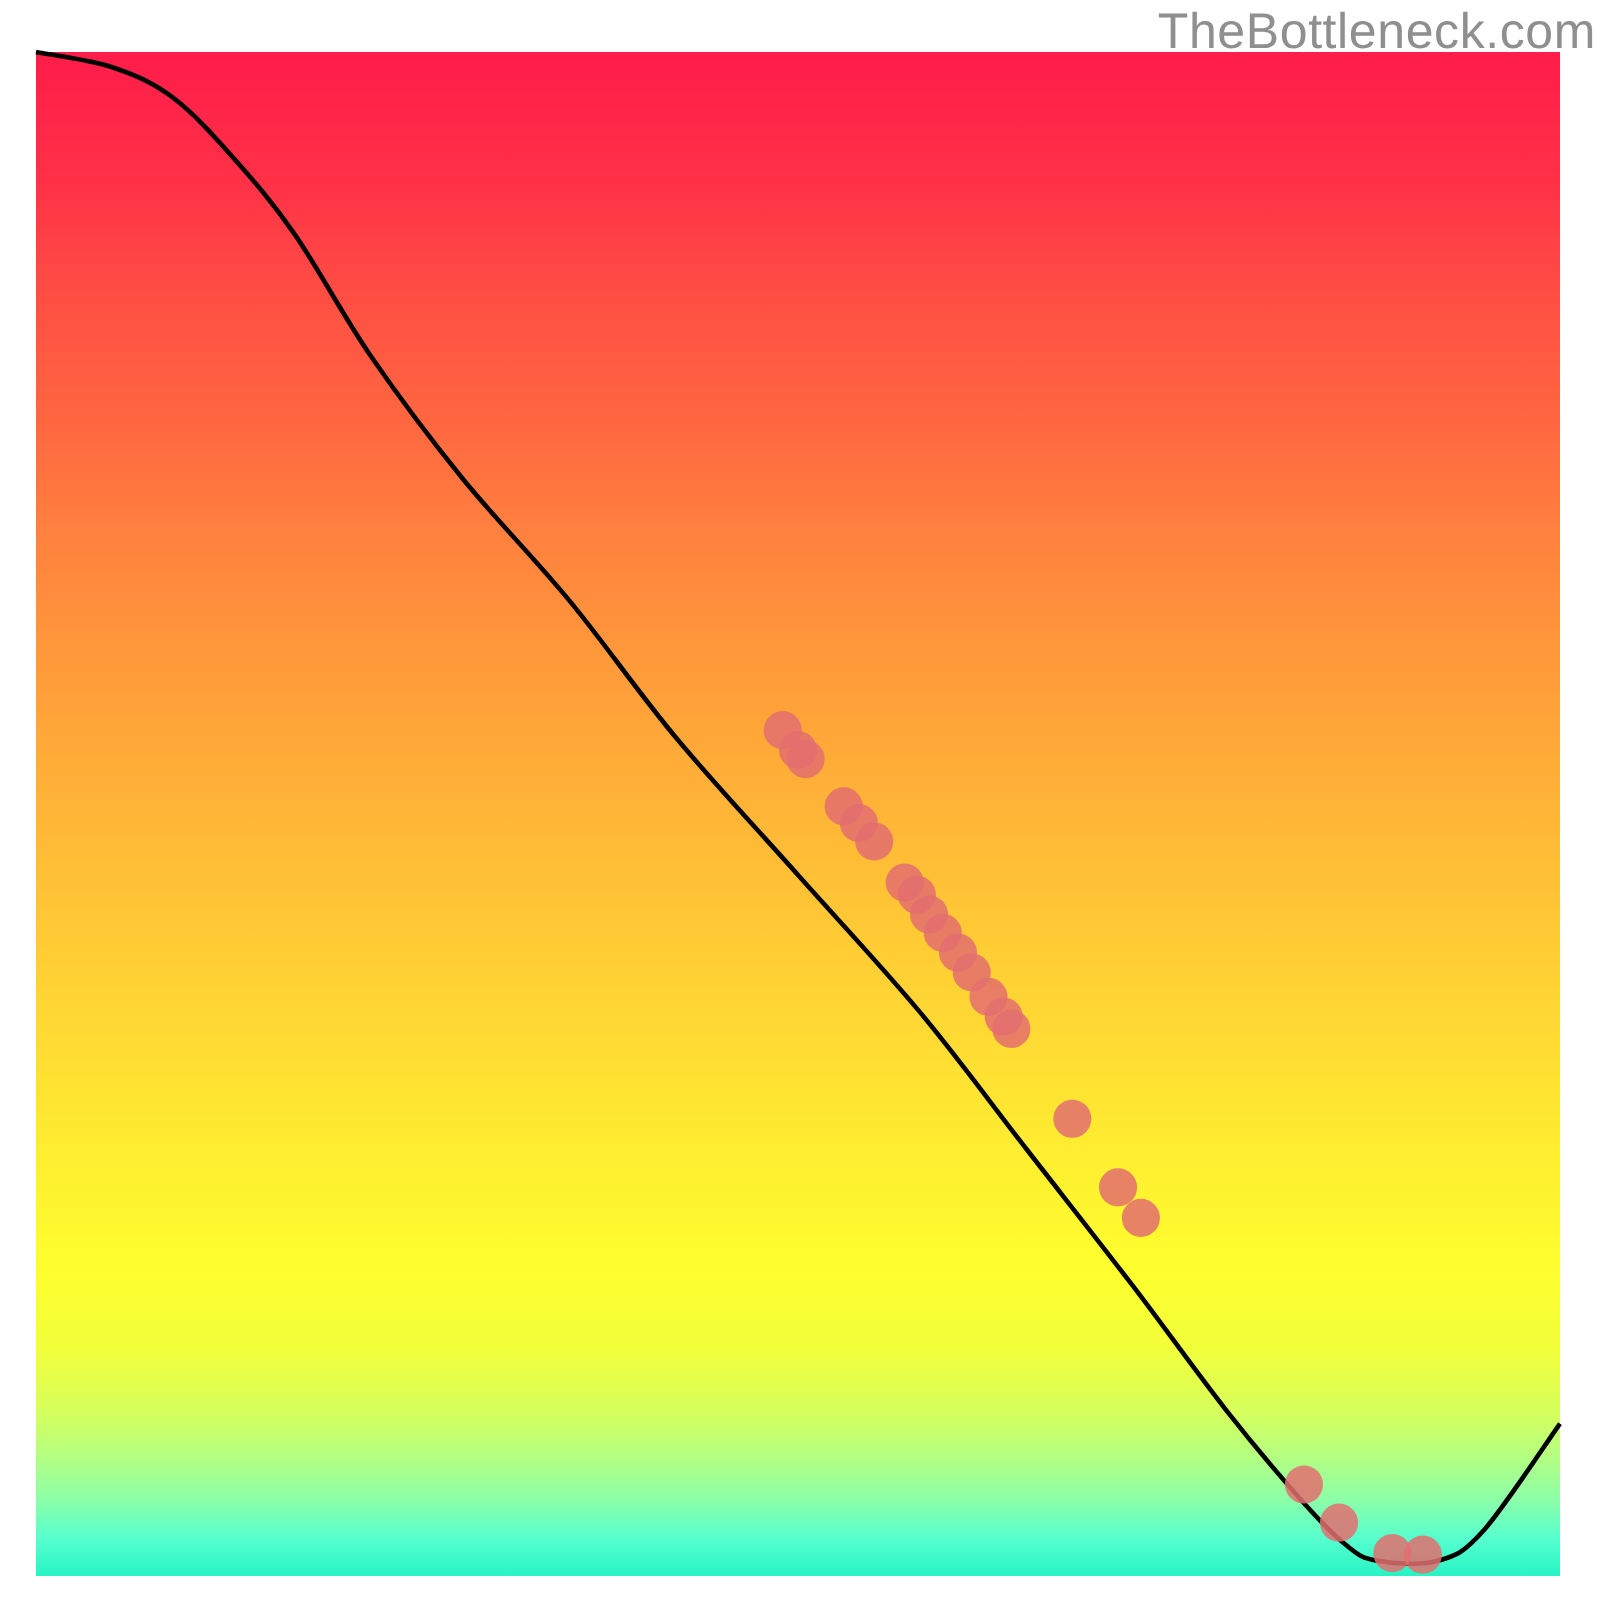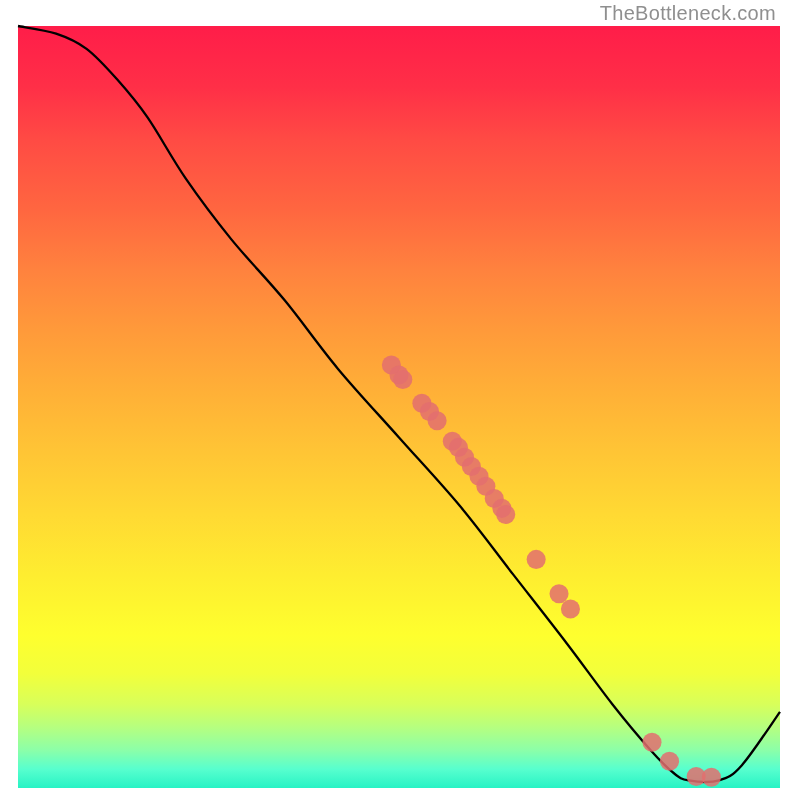--- a/index.html
+++ b/index.html
@@ -46,23 +46,23 @@
     position: absolute;
     left: 0;
     top: 0;
     width: 762px;
     height: 762px;
     overflow: visible;
   }
   .watermark {
     position: absolute;
     top: 2px;
-    right: 24px;
+    right: 2px;
     color: #8f8f8f;
-    font-size: 20px;
+    font-size: 25px;
     letter-spacing: 0.3px;
     font-weight: 400;
     font-family: Arial, Helvetica, sans-serif;
   }
 </style>
 </head>
 <body>
 
 <div class="stage">
   <div class="watermark">TheBottleneck.com</div>

